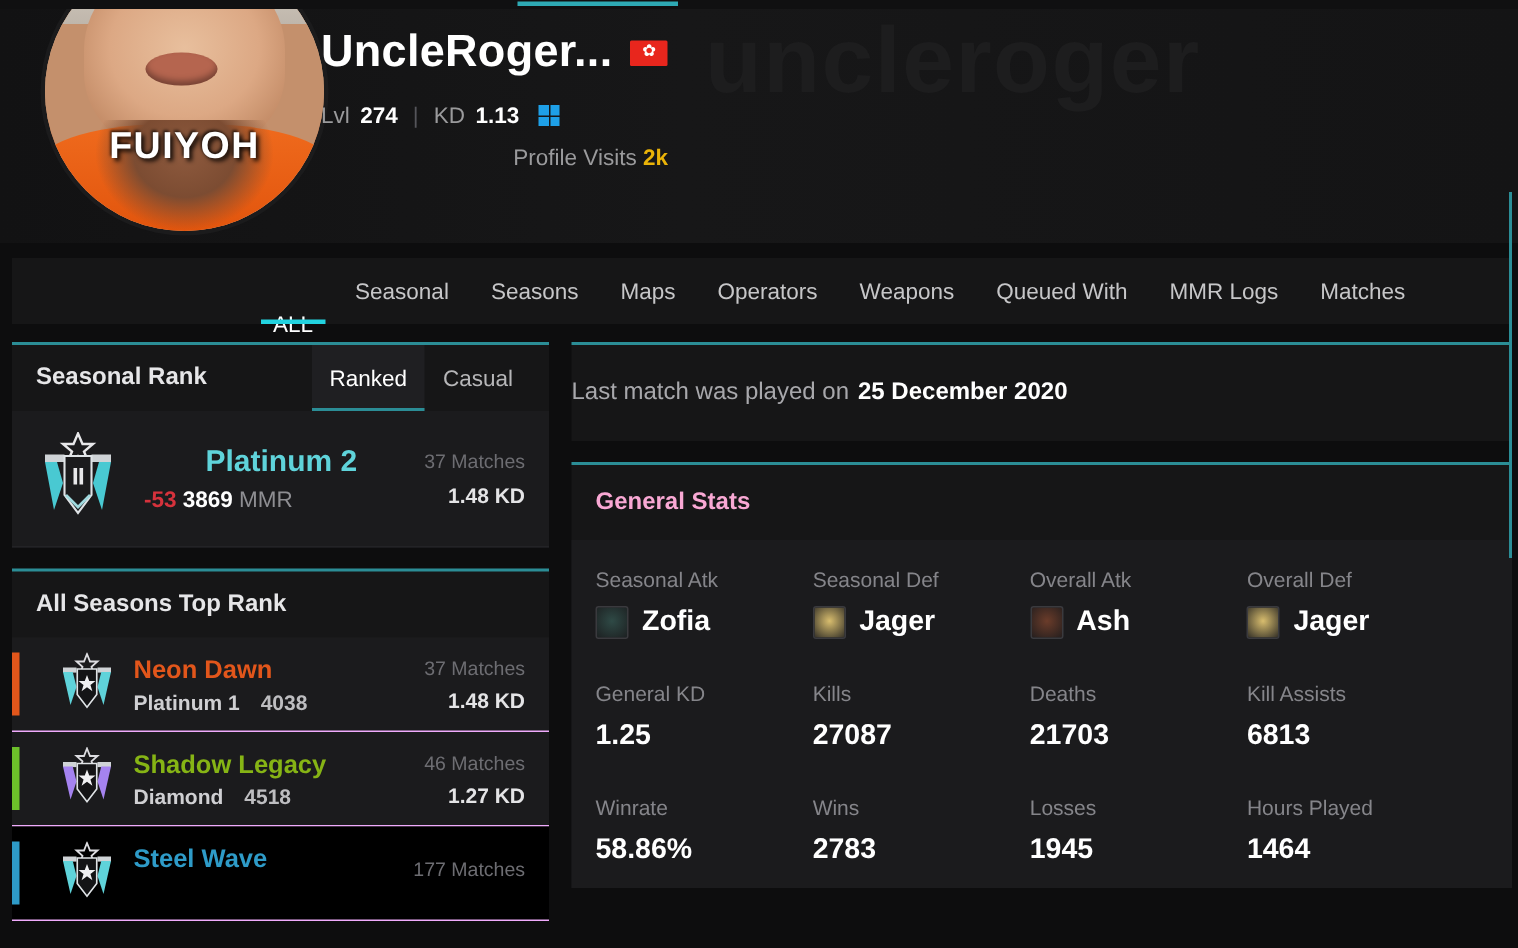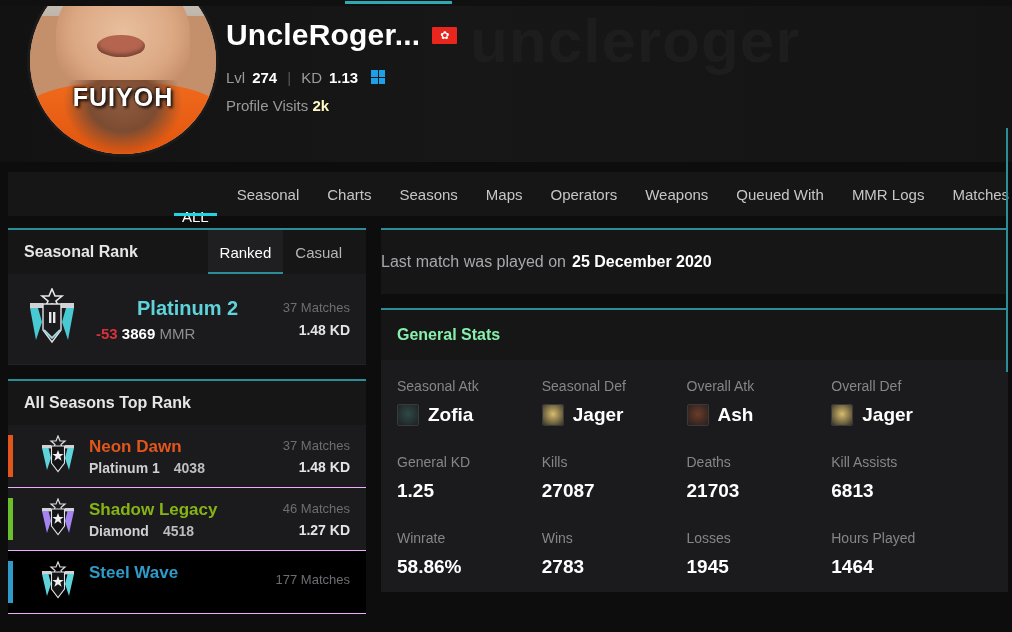--- a/index.html
+++ b/index.html
@@ -81,21 +81,21 @@
     border-radius: 42% 42% 0 0;
   }
   .avatar-caption {
     position: absolute; left: 0; right: 0; bottom: 42px;
     text-align: center;
     font-size: 25px; font-weight: bold; color: #fff;
     letter-spacing: 1px;
     text-shadow: 2px 2px 3px rgba(0,0,0,.85), -1px -1px 2px rgba(0,0,0,.7);
   }
 
-  .profile-info { position: absolute; left: 226px; top: 18px; }
+  .profile-info { position: absolute; left: 214px; top: 18px; text-align: right; }
   .name-row { display: flex; align-items: center; gap: 12px; }
   .player-name {
     font-size: 30px; font-weight: bold; color: #ffffff; letter-spacing: .2px;
   }
   .flag {
     width: 25px; height: 17px; background: #e8261d; position: relative;
     border-radius: 1px; display:inline-block;
   }
   .flag .star {
     position:absolute; left:50%; top:50%; transform: translate(-50%,-50%);
@@ -112,21 +112,21 @@
     position:relative;
   }
   .win-logo i {
     position:absolute; width:6.6px; height:6.6px; background:#1ea0e8; display:block;
   }
   .win-logo i:nth-child(1){left:0;top:0;}
   .win-logo i:nth-child(2){left:7.6px;top:0;}
   .win-logo i:nth-child(3){left:0;top:7.6px;}
   .win-logo i:nth-child(4){left:7.6px;top:7.6px;}
   .visits-row { margin-top: 11px; font-size: 15px; color: #9a9a9c; }
-  .visits-row b { color:#fef9c3; }
+  .visits-row b { color:#eab308; }
 
   
   .navbar {
     position: absolute; top: 172px; left: 8px; width: 1000px; height: 44px;
     background: #161617;
     display: flex; align-items: stretch;
     padding-left: 160px;
   }
   .nav-tab {
     position: relative;
@@ -206,21 +206,21 @@
 
   
   .lastmatch {
     height: 64px; display: flex; align-items: center; justify-content: flex-start;
     font-size: 16px; color: #a8a8ac; background: #161617;
   }
   .lastmatch b { color: #ffffff; font-weight: bold; margin-left: 6px; }
 
   
   .stats-head { height: 50px; display: flex; align-items: center; padding-left: 16px; }
-  .stats-head-title { font-size: 16px; font-weight: bold; color: #86efac; }
+  .stats-head-title { font-size: 16px; font-weight: bold; color: #f9a8d4; }
   .stats-body { background: #1b1b1d; padding: 18px 32px 14px 16px; }
   .stats-grid { display: grid; grid-template-columns: repeat(4, 1fr); row-gap: 28px; }
   .stat-label { font-size: 14px; color: #85858a; margin-bottom: 10px; }
   .stat-value { font-size: 19px; color: #ffffff; font-weight: bold; display:flex; align-items:center; gap:9px; }
   .op-icon { width: 22px; height: 22px; flex: 0 0 22px; border-radius: 2px; }
 
   
   .right-accent {
     position: absolute; right: 4px; top: 128px; width: 2px; height: 244px;
     background: #2b8d96; z-index: 30;
@@ -271,21 +271,20 @@
       <div class="visits-row">
         <span>Profile Visits</span>
         <b>2k</b>
       </div>
     </div>
   </div>
 
   <div class="navbar" id="navbar">
       <div class="nav-tab active">ALL</div>
       <div class="nav-tab">Seasonal</div>
-      <div class="nav-tab">Charts</div>
       <div class="nav-tab">Seasons</div>
       <div class="nav-tab">Maps</div>
       <div class="nav-tab">Operators</div>
       <div class="nav-tab">Weapons</div>
       <div class="nav-tab">Queued With</div>
       <div class="nav-tab">MMR Logs</div>
       <div class="nav-tab">Matches</div>
     </div>
 
   <div class="col-left">

